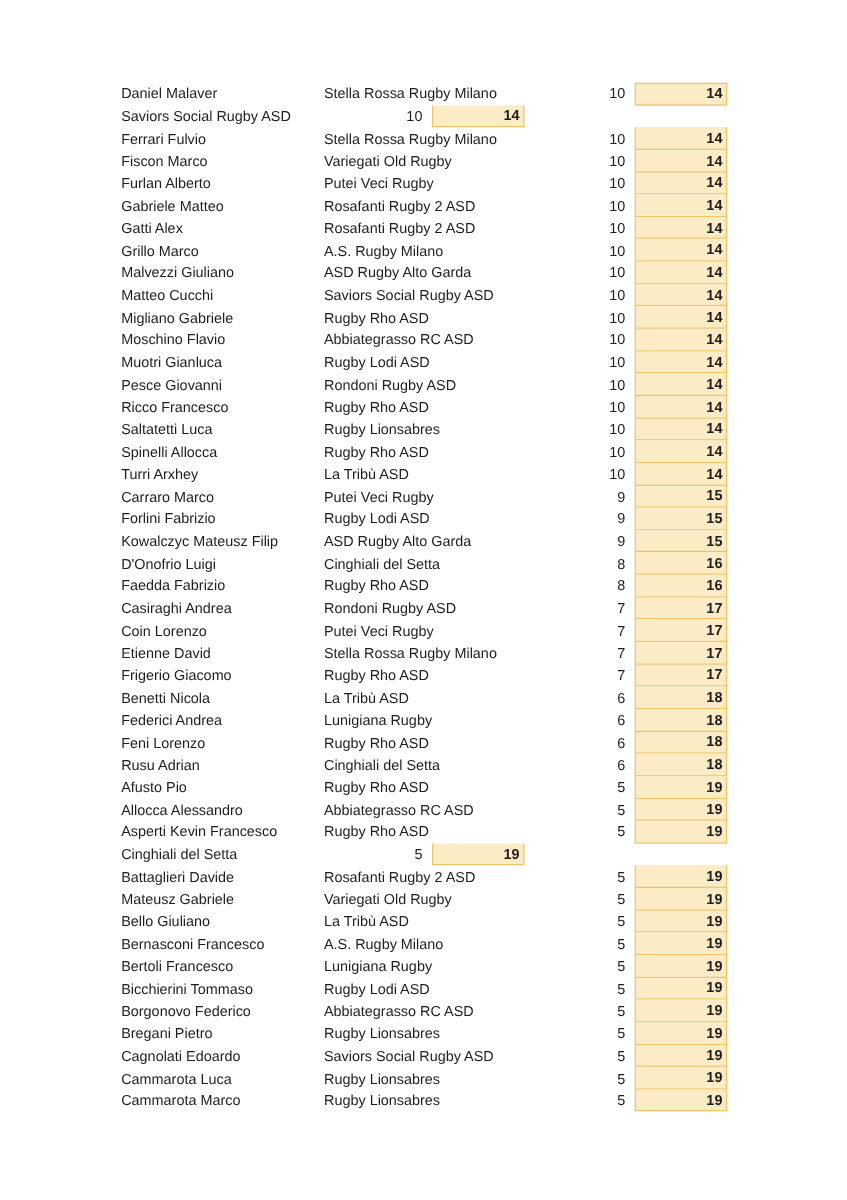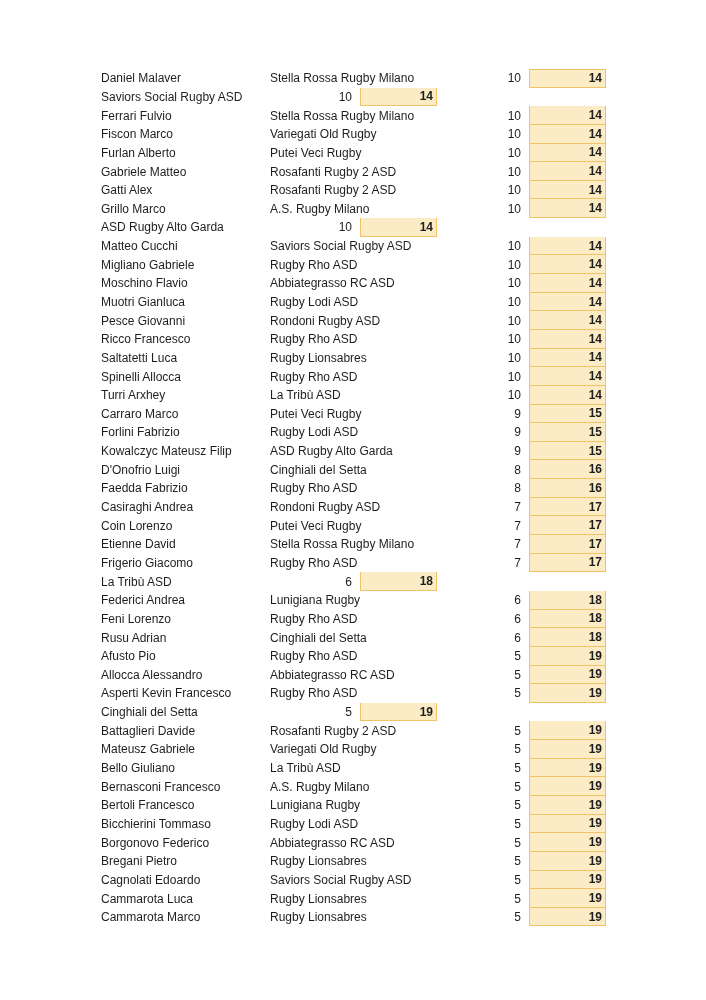--- a/index.html
+++ b/index.html
@@ -112,20 +112,21 @@
 
   <div class="row">
     <div class="cell name">Grillo Marco</div>
     <div class="cell club">A.S. Rugby Milano</div>
     <div class="cell value">10</div>
     <div class="cell gap"></div>
     <div class="cell highlight">14</div>
   </div>
 
   <div class="row">
+    <div class="cell name">Malvezzi Giuliano</div>
     <div class="cell club">ASD Rugby Alto Garda</div>
     <div class="cell value">10</div>
     <div class="cell gap"></div>
     <div class="cell highlight">14</div>
   </div>
 
   <div class="row">
     <div class="cell name">Matteo Cucchi</div>
     <div class="cell club">Saviors Social Rugby ASD</div>
     <div class="cell value">10</div>
@@ -263,20 +264,21 @@
 
   <div class="row">
     <div class="cell name">Frigerio Giacomo</div>
     <div class="cell club">Rugby Rho ASD</div>
     <div class="cell value">7</div>
     <div class="cell gap"></div>
     <div class="cell highlight">17</div>
   </div>
 
   <div class="row">
+    <div class="cell name">Benetti Nicola</div>
     <div class="cell club">La Tribù ASD</div>
     <div class="cell value">6</div>
     <div class="cell gap"></div>
     <div class="cell highlight">18</div>
   </div>
 
   <div class="row">
     <div class="cell name">Federici Andrea</div>
     <div class="cell club">Lunigiana Rugby</div>
     <div class="cell value">6</div>

